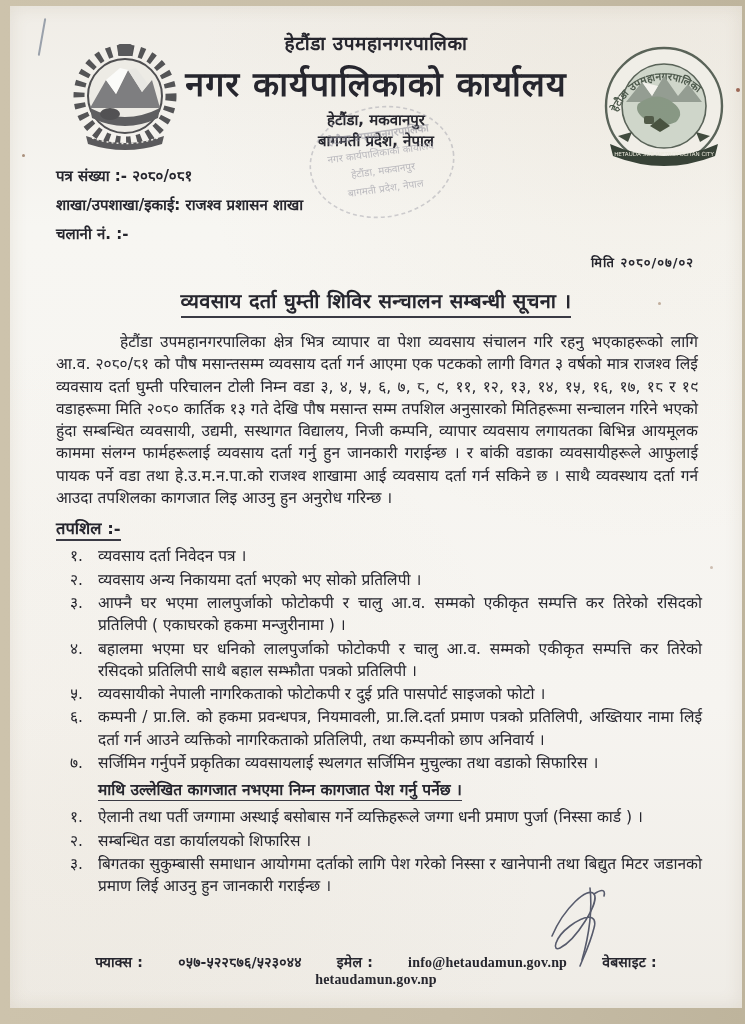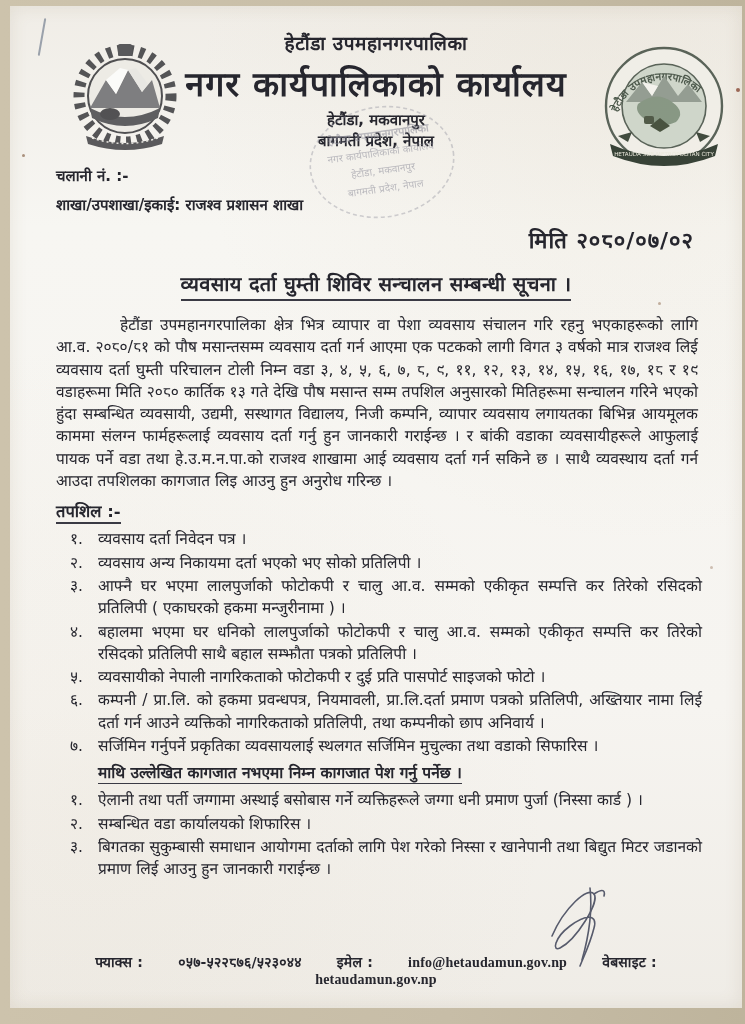--- a/index.html
+++ b/index.html
@@ -35,21 +35,21 @@
   .emblem-right{right:12px;top:34px;}
   .stamp{position:absolute;left:288px;top:92px;z-index:3;opacity:.55;pointer-events:none;}
 
   .pen-mark{position:absolute;left:31px;top:12px;width:2px;height:38px;
     background:#9aa1ab;transform:rotate(10deg);border-radius:2px;z-index:4;}
   .speck{position:absolute;border-radius:50%;z-index:4;}
 
   
   .meta{margin:16px 44px 0 46px;font-size:15px;font-weight:600;line-height:20px;z-index:2;position:relative;}
   .meta .m{margin-bottom:9px;}
-  .date-line{text-align:right;font-size:22px;font-weight:600;letter-spacing:1px;margin:2px 48px 0 0;padding-left:12px;}
+  .date-line{text-align:right;font-size:13px;font-weight:600;letter-spacing:1px;margin:2px 48px 0 0;padding-left:12px;}
 
   
   .title-wrap{text-align:center;margin-top:16px;}
   .title{display:inline-block;font-size:20px;font-weight:700;
     border-bottom:2px solid #3a3a44;padding-bottom:2px;letter-spacing:.3px;text-align:right;}
   .bodytext{
     margin:13px 44px 0 46px;font-size:15.5px;font-weight:500;
     line-height:22.3px;text-align:justify;text-indent:64px;
   }
   .sec-head{margin:7px 0 0 46px;font-size:16.5px;font-weight:700;}
@@ -135,22 +135,23 @@
       </svg>
 
       <header class="hdr">
         <div class="org">हेटौंडा उपमहानगरपालिका</div>
         <div class="office">नगर कार्यपालिकाको कार्यालय</div>
         <div class="addr">हेटौंडा, मकवानपुर</div>
         <div class="addr2">बागमती प्रदेश, नेपाल</div>
       </header>
 
       <div class="meta">
+        <div class="m">पत्र संख्या :- २०८०/०८१</div>
+        <div class="m">शाखा/उपशाखा/इकाई:  राजश्व प्रशासन शाखा</div>
         <div class="m">चलानी नं. :-</div>
-        <div class="m">शाखा/उपशाखा/इकाई:  राजश्व प्रशासन शाखा</div>
       </div>
       <div class="date-line">मिति २०८०/०७/०२</div>
 
       <div class="title-wrap">
         <span class="title">व्यवसाय दर्ता घुम्ती शिविर सन्चालन सम्बन्धी सूचना ।</span>
       </div>
 
       <p class="bodytext">हेटौंडा उपमहानगरपालिका क्षेत्र भित्र व्यापार वा पेशा व्यवसाय संचालन गरि रहनु भएकाहरूको लागि आ.व. २०८०/८१ को पौष मसान्तसम्म व्यवसाय दर्ता गर्न आएमा एक पटकको लागी विगत ३ वर्षको मात्र राजश्व लिई व्यवसाय दर्ता घुम्ती परिचालन टोली निम्न वडा ३, ४, ५, ६, ७, ८, ९, ११, १२, १३, १४, १५, १६, १७, १८ र १९ वडाहरूमा मिति २०८० कार्तिक १३ गते देखि पौष मसान्त सम्म तपशिल अनुसारको मितिहरूमा सन्चालन गरिने भएको हुंदा सम्बन्धित व्यवसायी, उद्यमी, सस्थागत विद्यालय, निजी कम्पनि, व्यापार व्यवसाय लगायतका बिभिन्न आयमूलक काममा संलग्न फार्महरूलाई व्यवसाय दर्ता गर्नु हुन जानकारी गराईन्छ । र बांकी वडाका व्यवसायीहरूले आफुलाई पायक पर्ने वडा तथा हे.उ.म.न.पा.को राजश्व शाखामा आई व्यवसाय दर्ता गर्न सकिने छ । साथै व्यवस्थाय दर्ता गर्न आउदा तपशिलका कागजात लिइ आउनु हुन अनुरोध गरिन्छ ।</p>
 
       <div class="sec-head">

